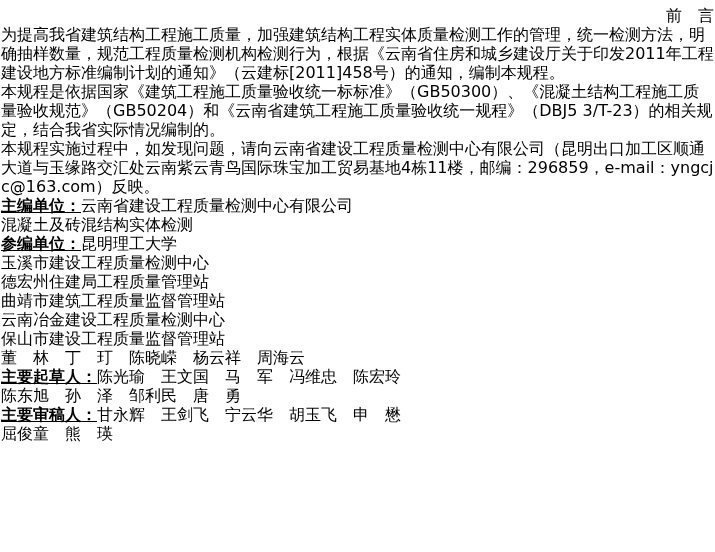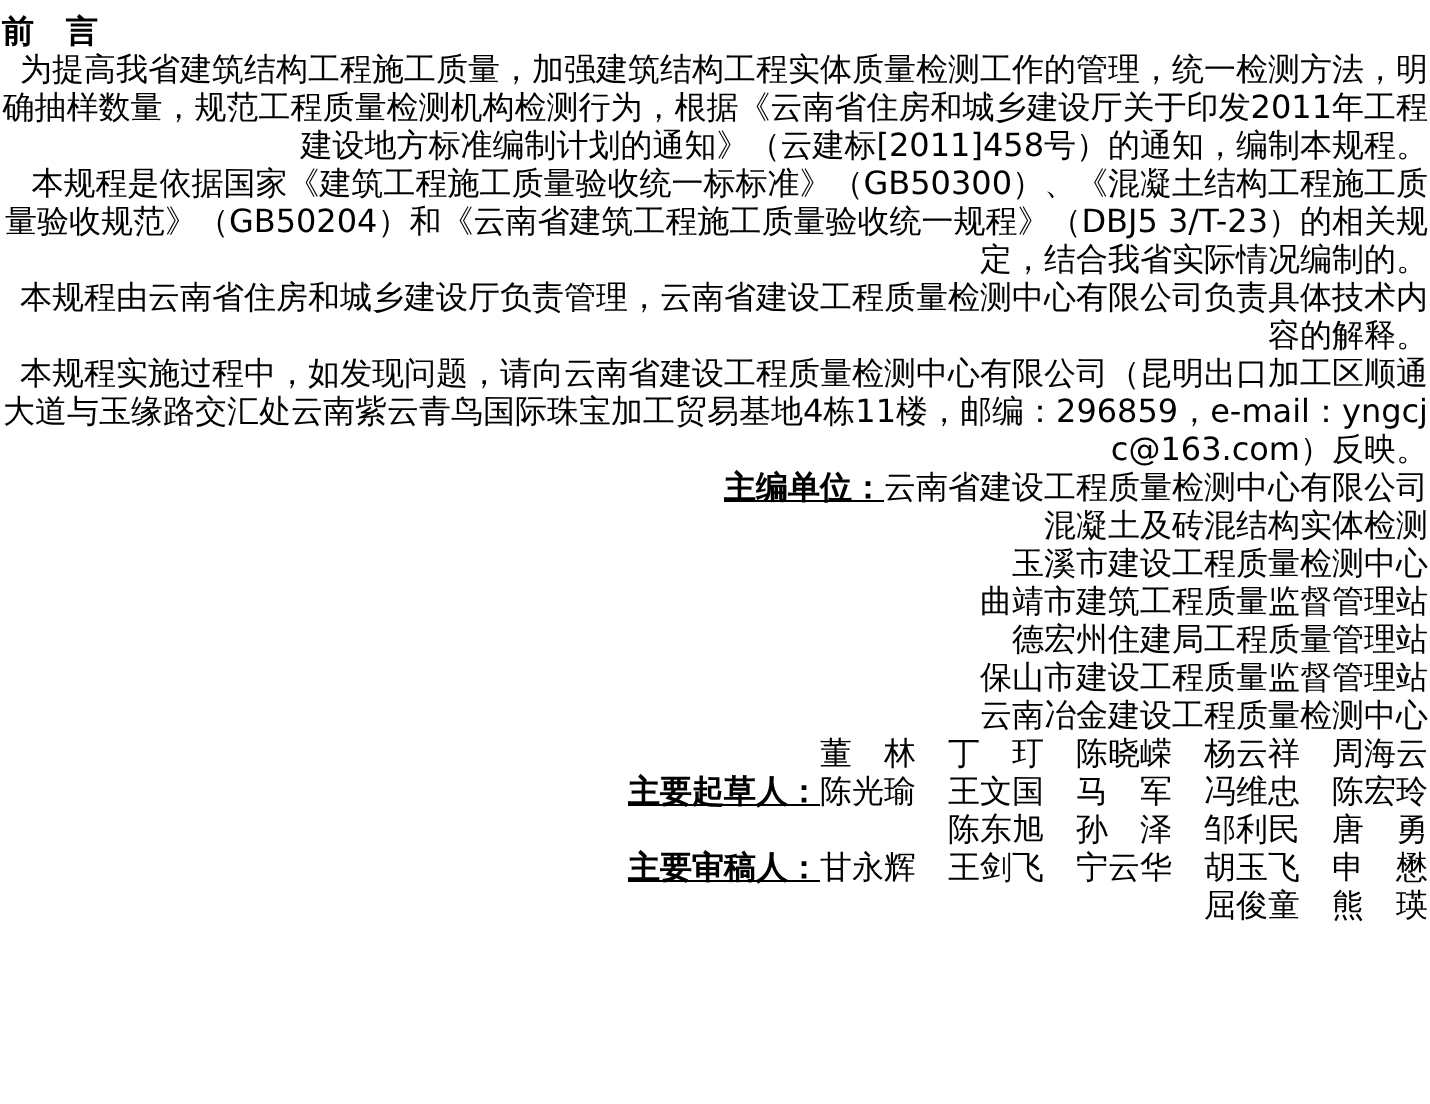--- a/index.html
+++ b/index.html
@@ -14,59 +14,59 @@
     color: #000000;
     font-family: "DejaVu Sans", sans-serif;
     font-size: 16px;
     line-height: 19px;
   }
   .page {
     padding: 6px 1px 0 1px;
     width: 713px;
   }
   .title {
-    text-align: left;
-    font-weight: bold;
+    text-align: right;
+    font-weight: normal;
     margin: 0;
   }
   p.para {
     margin: 0;
     padding: 0;
-    text-align: right;
+    text-align: left;
     word-break: break-all;
     overflow-wrap: break-word;
   }
   .lbl {
     font-weight: bold;
     text-decoration: underline;
   }
   .indent {
     padding-left: 60px;
   }
 </style>
 </head>
 <body>
 
 <div class="page">
 
   <div class="title">前　言</div>
 
   <p class="para">为提高我省建筑结构工程施工质量，加强建筑结构工程实体质量检测工作的管理，统一检测方法，明确抽样数量，规范工程质量检测机构检测行为，根据《云南省住房和城乡建设厅关于印发2011年工程建设地方标准编制计划的通知》（云建标[2011]458号）的通知，编制本规程。</p>
   <p class="para">本规程是依据国家《建筑工程施工质量验收统一标标准》（GB50300）、《混凝土结构工程施工质量验收规范》（GB50204）和《云南省建筑工程施工质量验收统一规程》（DBJ5 3/T-23）的相关规定，结合我省实际情况编制的。</p>
-  <p class="para">本规程由云南省住房和城乡建设厅负责管理，云南省建设工程质量检测中心有限公司负责具体技术内容的解释。</p>
   <p class="para">本规程实施过程中，如发现问题，请向云南省建设工程质量检测中心有限公司（昆明出口加工区顺通大道与玉缘路交汇处云南紫云青鸟国际珠宝加工贸易基地4栋11楼，邮编：296859，e-mail：yngcjc@163.com）反映。</p>
 
   <p class="para"><span class="lbl">主编单位：</span><span>云南省建设工程质量检测中心有限公司</span></p>
   <p class="para">混凝土及砖混结构实体检测</p>
 
+  <p class="para"><span class="lbl">参编单位：</span><span>昆明理工大学</span></p>
   <p class="para">玉溪市建设工程质量检测中心</p>
+  <p class="para">德宏州住建局工程质量管理站</p>
   <p class="para">曲靖市建筑工程质量监督管理站</p>
-  <p class="para">德宏州住建局工程质量管理站</p>
+  <p class="para">云南冶金建设工程质量检测中心</p>
   <p class="para">保山市建设工程质量监督管理站</p>
-  <p class="para">云南冶金建设工程质量检测中心</p>
 
   <p class="para indent">董　林　丁　玎　陈晓嵘　杨云祥　周海云</p>
   <p class="para"><span class="lbl">主要起草人：</span><span>陈光瑜　王文国　马　军　冯维忠　陈宏玲</span></p>
   <p class="para indent">陈东旭　孙　泽　邹利民　唐　勇</p>
 
   <p class="para"><span class="lbl">主要审稿人：</span><span>甘永辉　王剑飞　宁云华　胡玉飞　申　懋</span></p>
   <p class="para indent">屈俊童　熊　瑛</p>
 
 </div>
 

